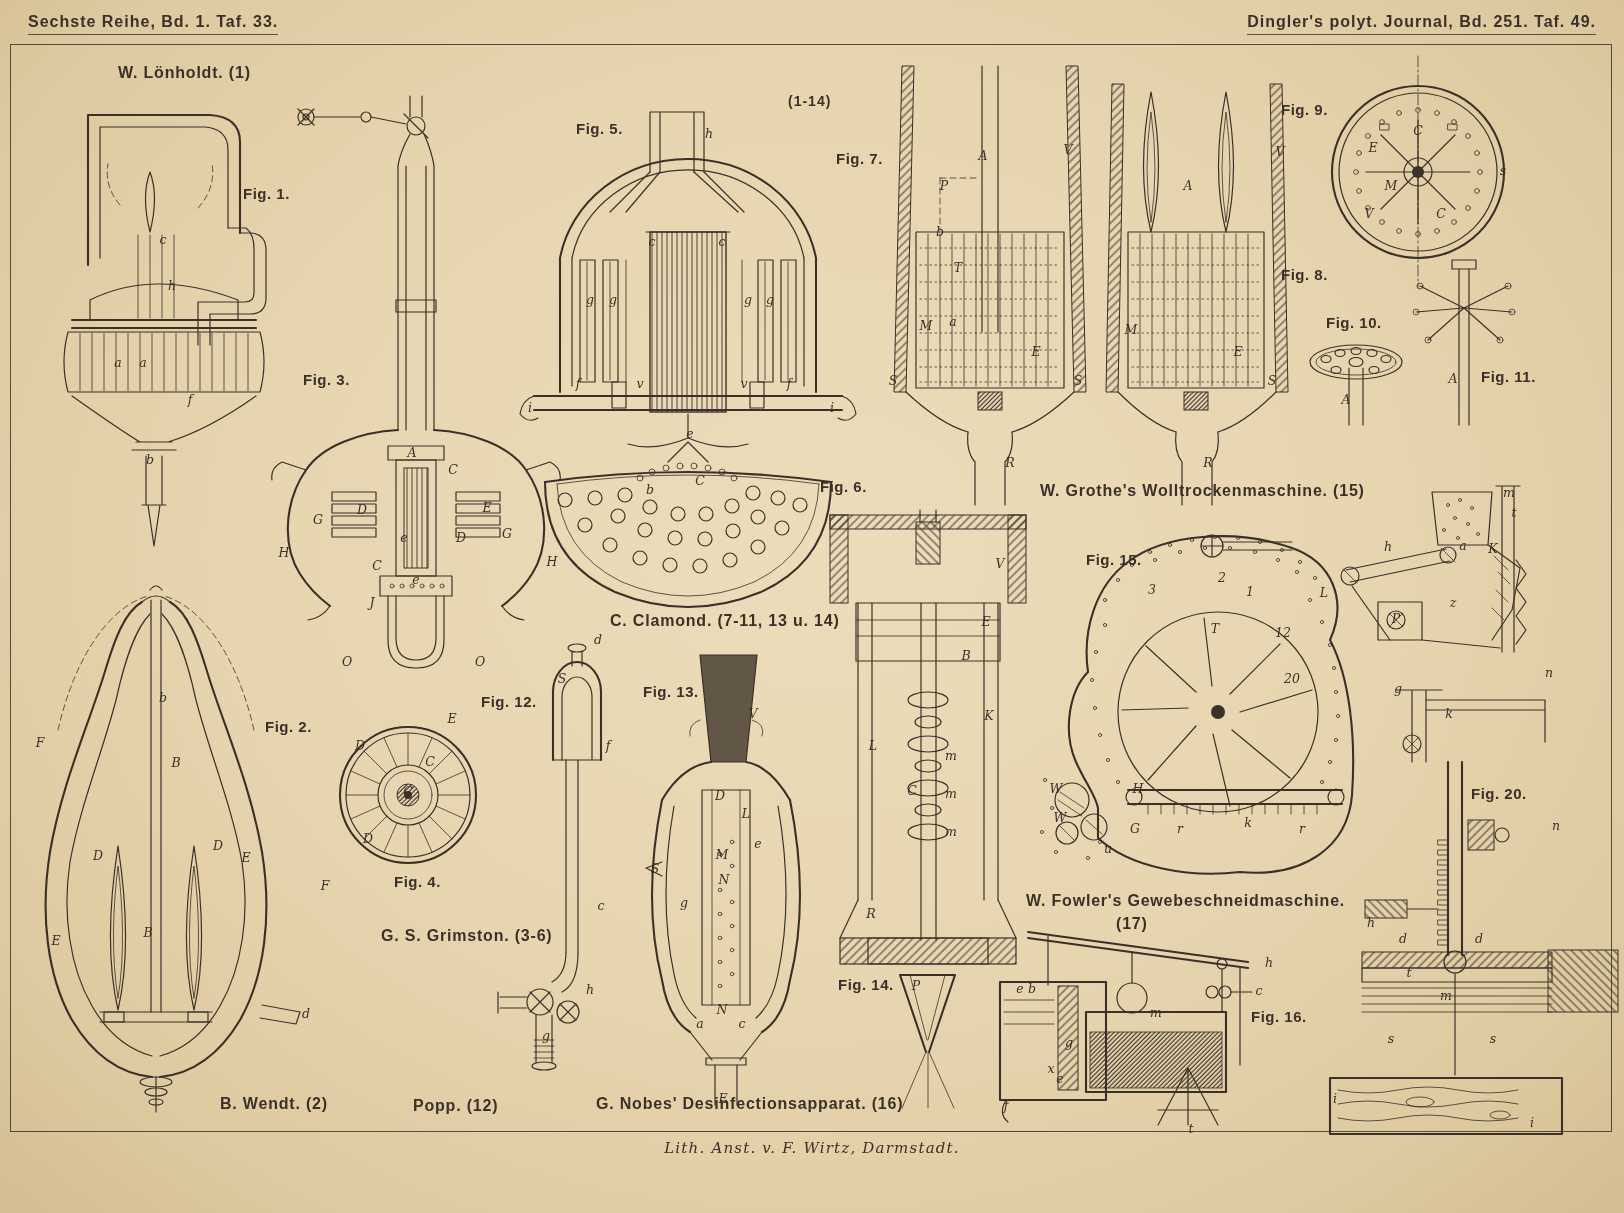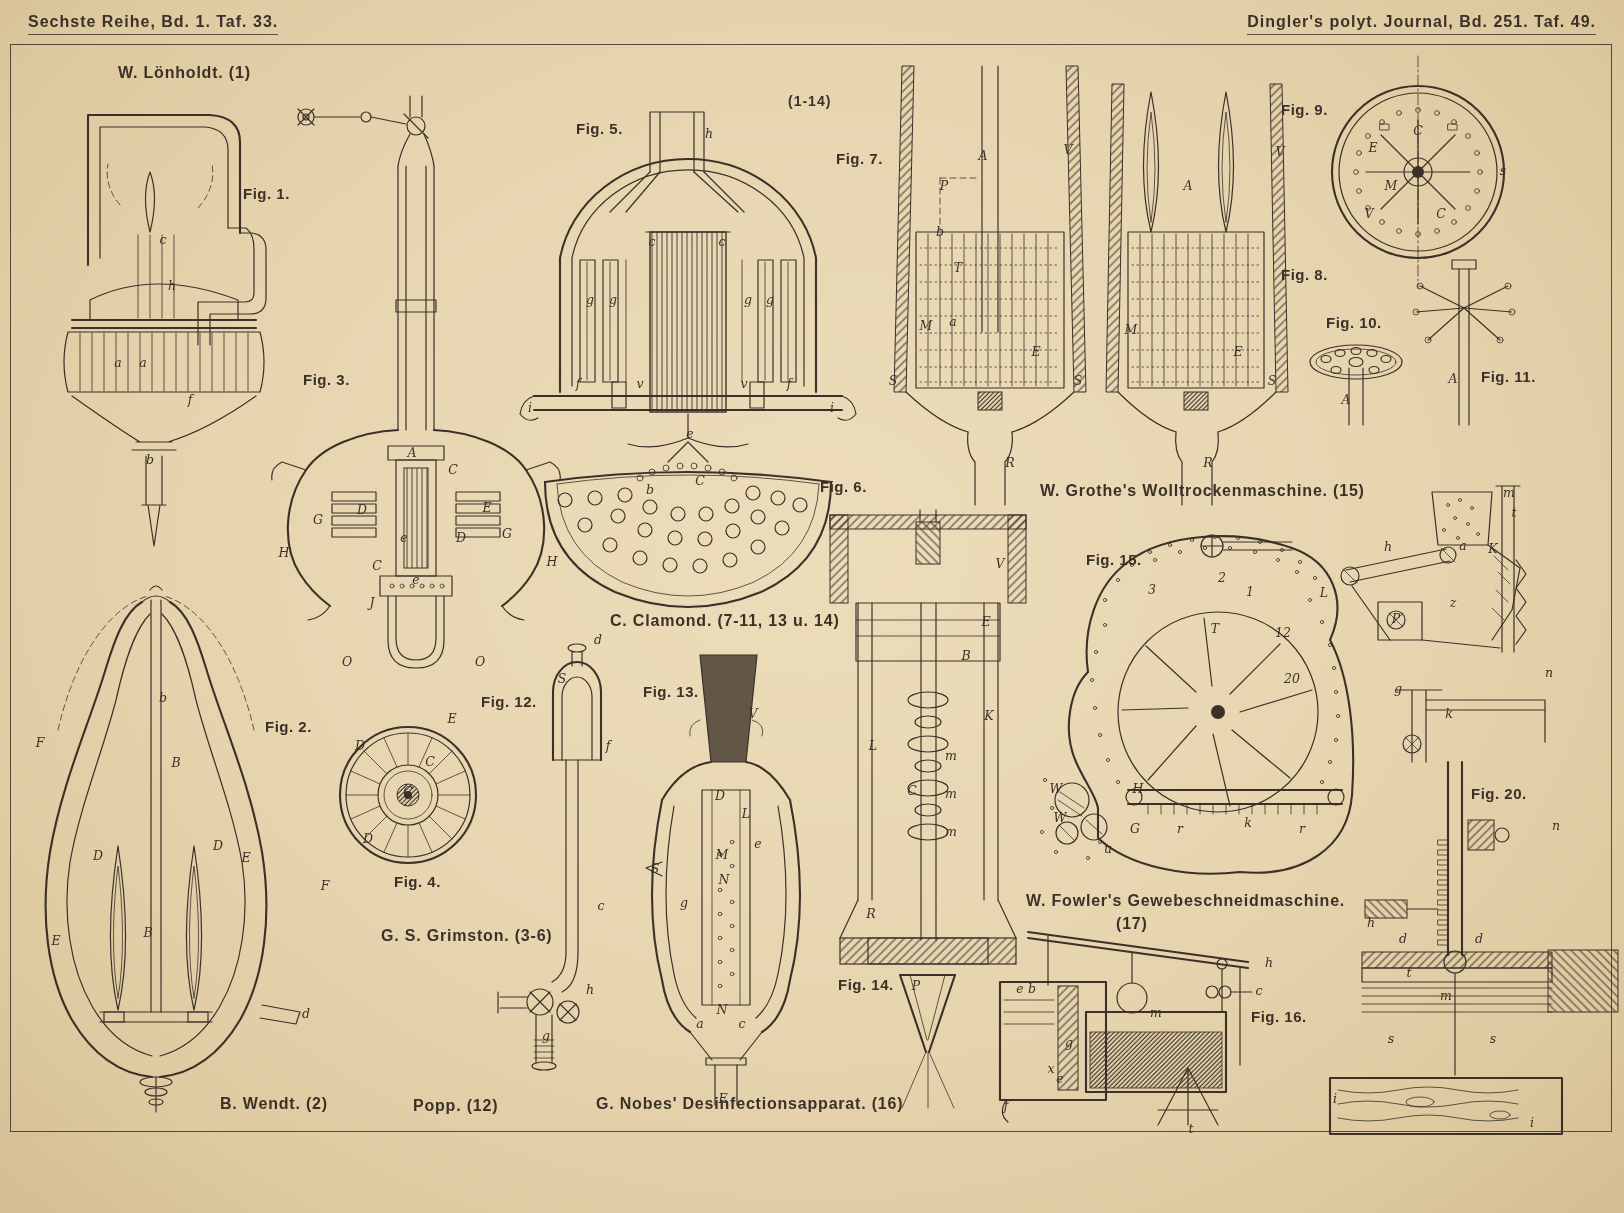--- a/index.html
+++ b/index.html
@@ -679,13 +679,14 @@
       <span class="annot" style="left: 1403px; top: 939px;">d</span>
       <span class="annot" style="left: 1479px; top: 939px;">d</span>
       <span class="annot" style="left: 1409px; top: 973px;">t</span>
       <span class="annot" style="left: 1446px; top: 996px;">m</span>
       <span class="annot" style="left: 1391px; top: 1039px;">s</span>
       <span class="annot" style="left: 1493px; top: 1039px;">s</span>
       <span class="annot" style="left: 1335px; top: 1099px;">i</span>
       <span class="annot" style="left: 1532px; top: 1123px;">i</span>
     </div>
 
+  <div class="footer">Lith. Anst. v. F. Wirtz, Darmstadt.</div>
 </div>
 
 </body></html>

